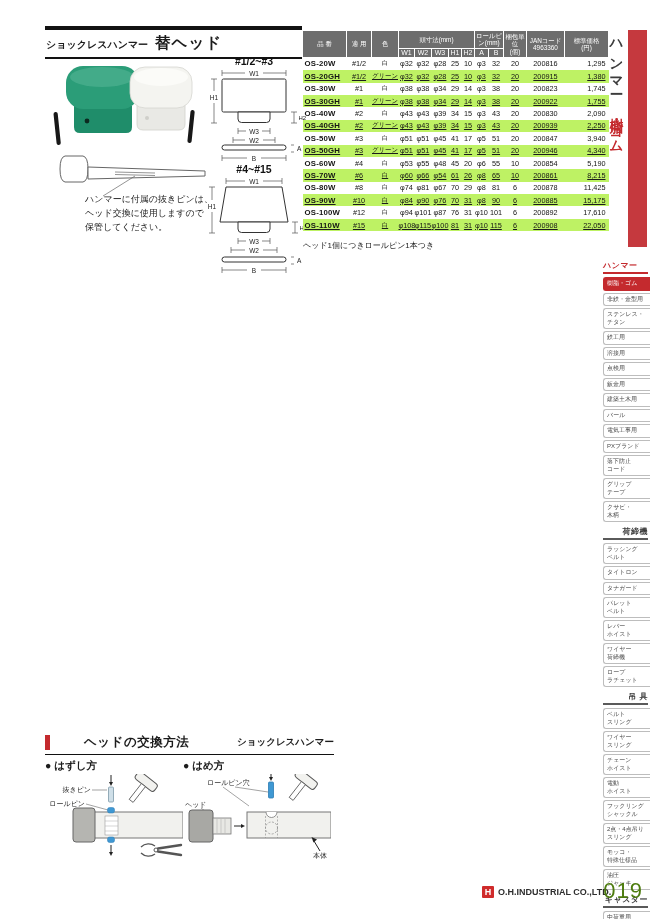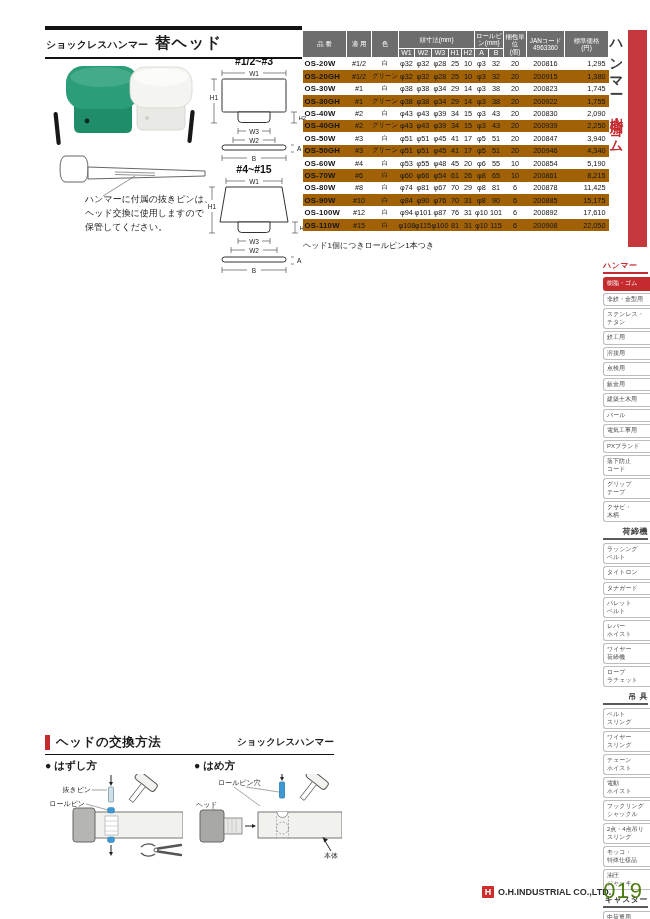--- a/index.html
+++ b/index.html
@@ -19,43 +19,43 @@
   .diagram1{position:absolute;left:200px;top:55px;width:108px;height:108px;}
   .diagram2{position:absolute;left:200px;top:163px;width:108px;height:112px;}
   .hammer-illu{position:absolute;left:57px;top:150px;width:152px;height:50px;}
   .hammer-note{position:absolute;left:85px;top:193px;width:140px;font-size:9px;line-height:1.55;white-space:pre-line;color:#222;}
   svg text{font-family:"Liberation Sans","DejaVu Sans",sans-serif;}
   
   table.price{position:absolute;left:302px;top:30px;width:306px;border-collapse:collapse;table-layout:fixed;}
   table.price th{background:#6d6d6d;color:#fff;font-weight:normal;font-size:6.4px;line-height:1.15;border:1px solid #fff;padding:1px 0;white-space:pre-line;vertical-align:middle;text-align:center;}
   table.price th.sub{font-size:7px;padding:0;}
   table.price td{font-size:7.3px;text-align:center;height:12.4px;padding:0;vertical-align:middle;color:#141414;}
-  table.price tr.alt{background:#a16207;}
+  table.price tr.alt{background:#bef264;text-decoration:underline;}
   table.price td.code{font-weight:bold;font-size:7.8px;text-align:left;padding-left:2px;letter-spacing:0.2px;}
   table.price td.price{text-align:right;padding-right:3px;}
   table.price td.color{font-size:6.4px;}
   .table-note{position:absolute;left:303px;top:240px;font-size:8px;color:#222;}
   
   .side-bar-red{position:absolute;right:3px;top:30px;width:19px;height:217px;background:#c5393e;}
   .side-tab-text{position:absolute;right:25px;top:31px;writing-mode:vertical-rl;text-orientation:mixed;font-weight:bold;}
   .side-tab-main{font-size:13.5px;color:#3c3c3c;letter-spacing:3px;}
   .side-tab-sub{font-size:13.5px;color:#c42a2e;letter-spacing:2px;margin-top:13px;}
   
   .nav{position:absolute;right:0;top:256px;width:50px;}
   .nav-title{font-size:8px;font-weight:bold;color:#c42a2e;border-bottom:2px solid #c42a2e;margin:4px 2px 3px 3px;padding-bottom:1px;letter-spacing:0.5px;}
   .nav-title.plain{color:#3a3a3a;border-bottom-color:#5a5a5a;text-align:right;}
   .nav-item{border:1px solid #bdbdbd;border-right:none;border-radius:3px 0 0 3px;background:#fff;color:#4a4a4a;font-size:6px;line-height:1.25;padding:2px 1px 2px 3px;margin:0 0 2px 3px;white-space:pre-line;cursor:pointer;}
   .nav-item.active{background:#c42a2e;border-color:#c42a2e;color:#fff;}
   
   .howto{position:absolute;left:45px;top:734px;width:289px;}
   .howto-header{display:flex;align-items:center;border-bottom:1.5px solid #111;padding-bottom:3px;}
   .howto-bar{width:5px;height:15px;background:#c42a2e;margin-right:6px;}
-  .howto-title{font-size:12.5px;font-weight:bold;flex:1;letter-spacing:0.5px;}
+  .howto-title{font-size:12.5px;font-weight:bold;flex:1;letter-spacing:0.5px;margin-left:28px;}
   .howto-sub{font-size:9.5px;font-weight:bold;}
-  .howto-cols{display:flex;gap:11px;margin-top:3px;}
+  .howto-cols{display:flex;gap:0;margin-top:3px;}
   .howto-col-l{width:138px;}
   .howto-col-r{width:148px;}
   .howto-heading{font-size:10.5px;font-weight:bold;margin:1px 0 1px 0;}
   .howto-text{font-size:8.3px;line-height:1.5;white-space:pre-line;margin-top:1px;color:#222;}
   
   .footer-brand{position:absolute;left:482px;top:886px;display:flex;align-items:center;gap:4px;}
   .footer-logo{width:12px;height:12px;background:#cf2b2b;color:#fff;font-size:9px;font-weight:bold;display:flex;align-items:center;justify-content:center;border-radius:1px;}
   .footer-company{font-size:9px;font-weight:bold;color:#2e2e2e;}
   .footer-page{position:absolute;right:7px;top:878px;font-size:22px;color:#4d7c0f;letter-spacing:1px;}
 </style>

